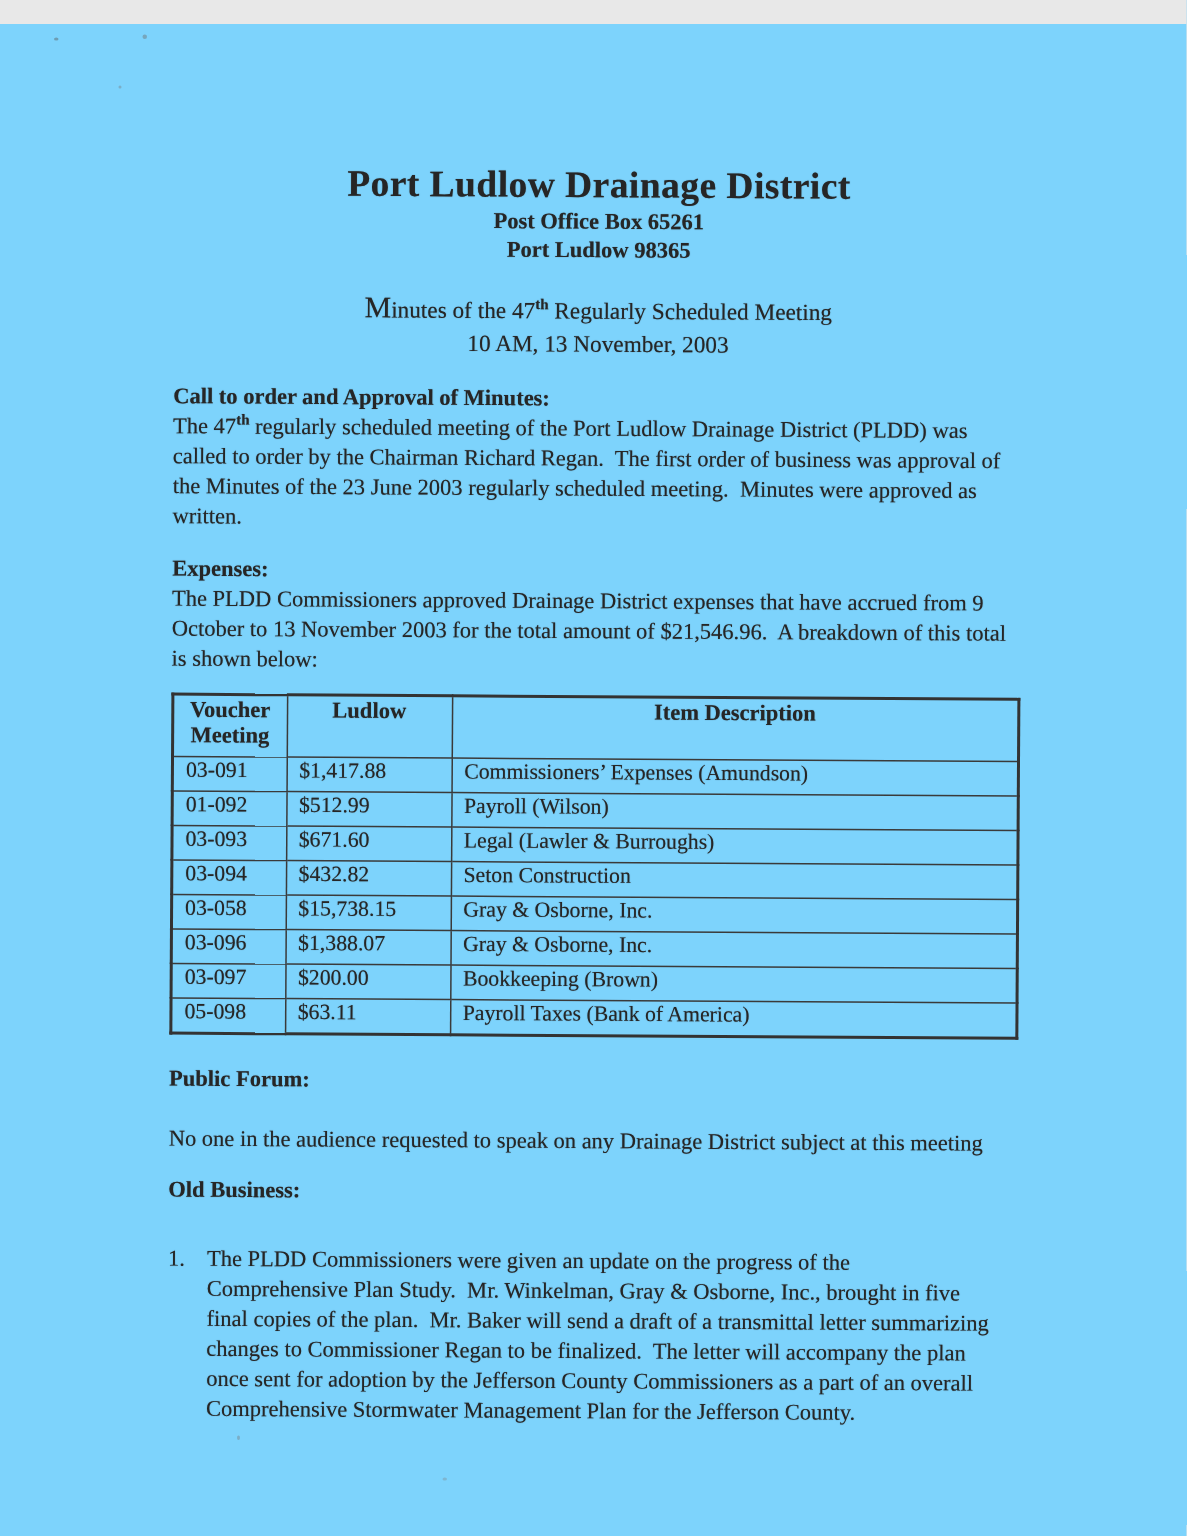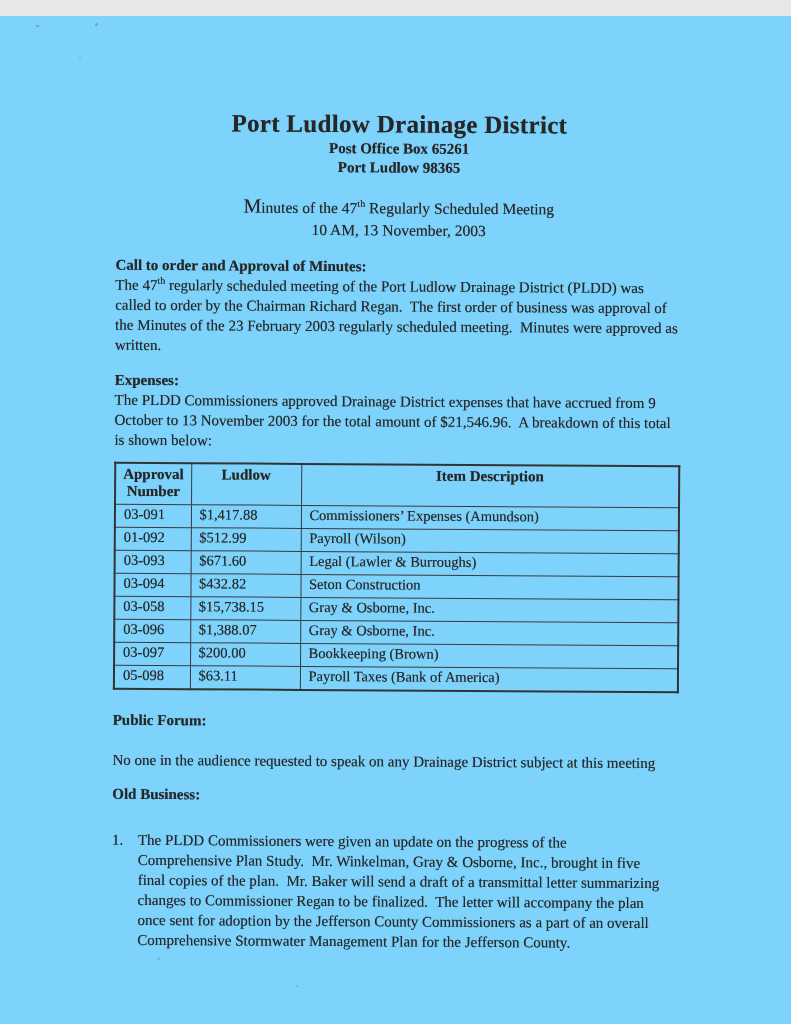--- a/index.html
+++ b/index.html
@@ -13,21 +13,21 @@
   .content {
     position:absolute; left:117px; top:0; width:566px;
     padding-top:92px;
     transform:rotate(0.35deg); transform-origin:40px 0;
   }
   .doc-title { margin:0; font-size:25px; line-height:30px; font-weight:bold; text-align:center; letter-spacing:0.3px; }
   .addr { font-size:15px; line-height:19px; font-weight:bold; text-align:center; }
   .meeting-block { margin-top:18px; text-align:center; }
   .meeting-line { font-size:15.5px; line-height:22px; }
   .big-letter { font-size:20px; }
-  sup.ord { font-size:10px; vertical-align:super; line-height:0; }
+  sup.ord { font-size:10px; vertical-align:super; line-height:0;font-weight:bold; }
   .section-heading { margin:0; font-size:15px; line-height:20px; font-weight:bold; }
   .para { margin:0; font-size:15px; line-height:20px; white-space:pre-wrap; }
   .sec-call { margin-top:15px; }
   .sec-expenses { margin-top:15px; }
   .expense-table {
     margin-top:12px; width:566px; border-collapse:collapse; table-layout:fixed;
     border:2px solid #333;
   }
   .expense-table col.c1 { width:76px; }
   .expense-table col.c2 { width:110px; }
@@ -60,36 +60,36 @@
     <div class="addr">Post Office Box 65261</div>
     <div class="addr">Port Ludlow 98365</div>
 
     <div class="meeting-block">
       <div class="meeting-line"><span class="big-letter">M</span><span>inutes of the 47</span><sup class="ord">th</sup><span> Regularly Scheduled Meeting</span></div>
       <div class="meeting-line">10 AM, 13 November, 2003</div>
     </div>
 
     <section class="sec-call">
       <h2 class="section-heading">Call to order and Approval of Minutes:</h2>
-      <p class="para"><span>The 47</span><sup class="ord">th</sup><span> regularly scheduled meeting of the Port Ludlow Drainage District (PLDD) was called to order by the Chairman Richard Regan.  The first order of business was approval of the Minutes of the 23 February 2003 regularly scheduled meeting.  Minutes were approved as written.</span></p>
+      <p class="para"><span>The 47</span><sup class="ord">th</sup><span> regularly scheduled meeting of the Port Ludlow Drainage District (PLDD) was called to order by the Chairman Richard Regan.  The first order of business was approval of the Minutes of the 23 June 2003 regularly scheduled meeting.  Minutes were approved as written.</span></p>
     </section>
 
     <section class="sec-expenses">
       <h2 class="section-heading">Expenses:</h2>
       <p class="para">The PLDD Commissioners approved Drainage District expenses that have accrued from 9 October to 13 November 2003 for the total amount of $21,546.96.  A breakdown of this total is shown below:</p>
 
       <table class="expense-table">
         <colgroup>
             <col class="c1">
             <col class="c2">
             <col class="c3">
           </colgroup>
         <thead>
           <tr>
-            <th>Approval Number</th>
+            <th>Voucher Meeting</th>
             <th>Ludlow</th>
             <th>Item Description</th>
           </tr>
         </thead>
         <tbody>
             <tr>
               <td>03-091</td>
               <td>$1,417.88</td>
               <td>Commissioners’ Expenses (Amundson)</td>
             </tr>

